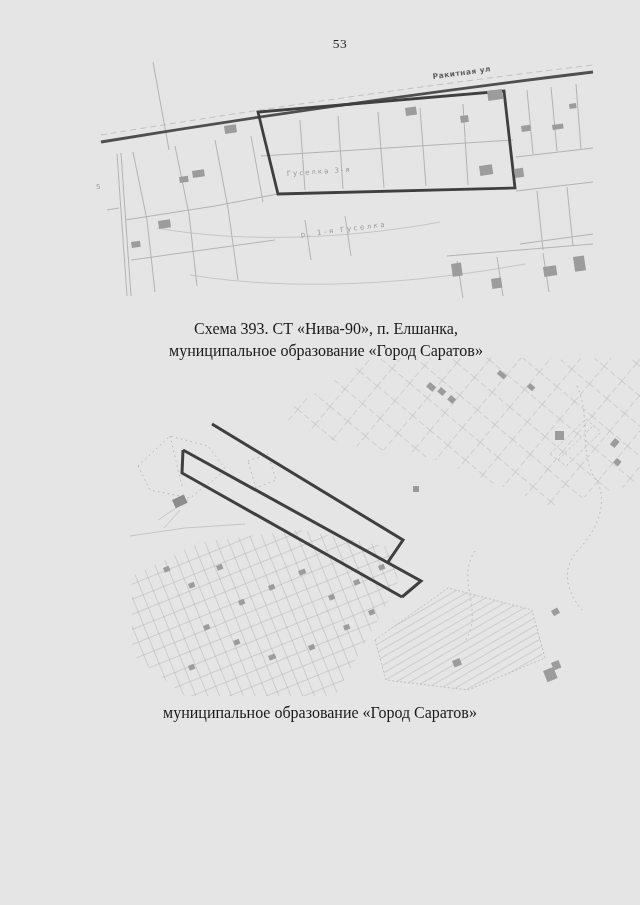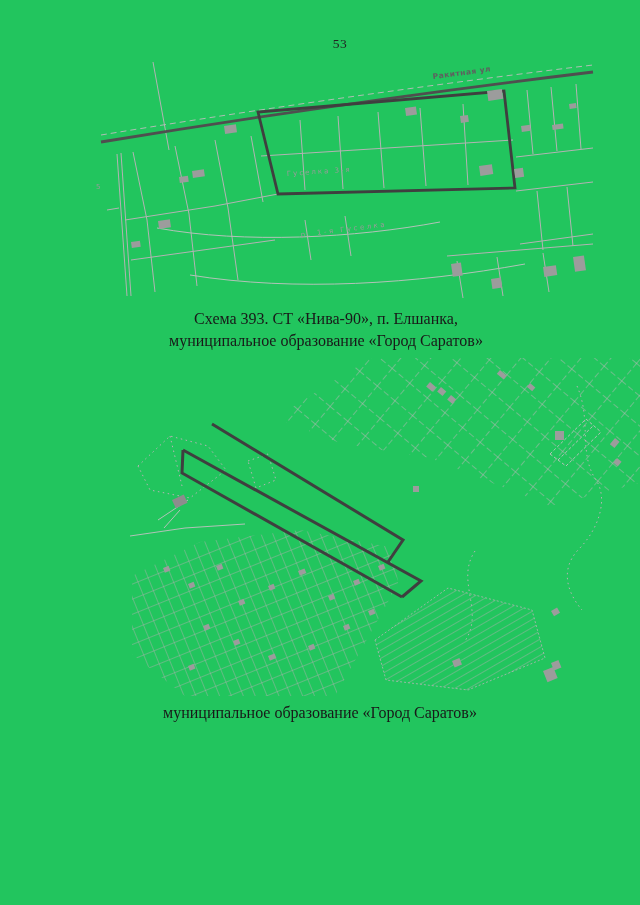--- a/index.html
+++ b/index.html
@@ -1,31 +1,31 @@
 <!DOCTYPE html>
 <html><head>
 <meta charset="utf-8">
 <style>
   html,body{margin:0;padding:0;background:#ffffff;}
   .page{
-    position:relative;width:640px;height:905px;background:#22c55e;overflow:hidden;
+    position:relative;width:640px;height:905px;background:#e5e5e5;overflow:hidden;
     font-family:"Liberation Serif", serif;color:#1a1a1a;
   }
   .page-number{
     position:absolute;top:36px;left:0;right:0;text-align:center;
     font-size:13.5px;letter-spacing:.5px;text-indent:40px;color:#222;
   }
   .map{position:absolute;}
   .map-393{left:95px;top:58px;}
   .map-394{left:130px;top:358px;}
   .caption{
     position:absolute;left:0;right:0;text-align:center;
     font-size:16px;line-height:22px;color:#191919;
   }
-  .caption-393{top:308px;padding-left:12px;}
+  .caption-393{top:318px;padding-left:12px;}
   .caption-394{top:702px;}
   
   .parcel{stroke:#b3b3b3;stroke-width:1;fill:none;}
   .parcel-light{stroke:#c2c2c2;stroke-width:.9;fill:none;}
   .dotted{stroke:#b5b5b5;stroke-width:1;fill:none;stroke-dasharray:1.5,3.5;}
   .dashed{stroke:#bdbdbd;stroke-width:.9;fill:none;stroke-dasharray:6,4;}
   .bld{fill:#9c9c9c;stroke:none;}
   .map-label{font-family:"DejaVu Sans", sans-serif;fill:#9a9a9a;}
   .street-label{font-family:"DejaVu Sans", sans-serif;fill:#5f5f5f;font-weight:bold;}
 </style>

